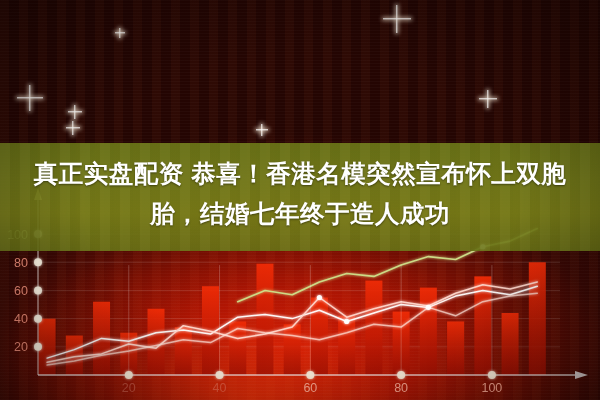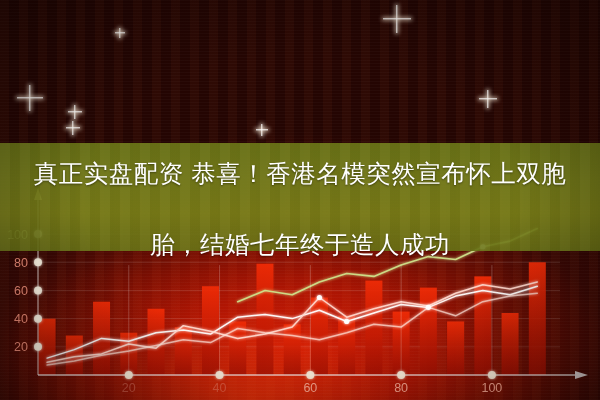--- a/index.html
+++ b/index.html
@@ -94,28 +94,28 @@
       rgba(0,0,0,0.03) 20px);
   }
 
   .headline {
     position: absolute;
     left: 0; right: 0;
     top: 154px;
     text-align: center;
     color: #fff;
     font-size: 24.5px;
-    font-weight: normal;
+    font-weight: bold;
     line-height: 40px;
     letter-spacing: .5px;
     text-shadow: 0 1px 2px rgba(0,0,0,.45);
     z-index: 5;
   }
   .headline .l1 { display: block; white-space: nowrap; }
-  .headline .l2 { display: block; white-space: nowrap; margin-top: 31px; }
+  .headline .l2 { display: block; white-space: nowrap; }
 </style>
 </head>
 <body>
 
 <div id="stage">
 
   <div class="bg-base"></div>
   <div class="bg-vert-stripes"></div>
   <div class="bg-glow-bottom"></div>
   <div class="bg-scanlines"></div>

